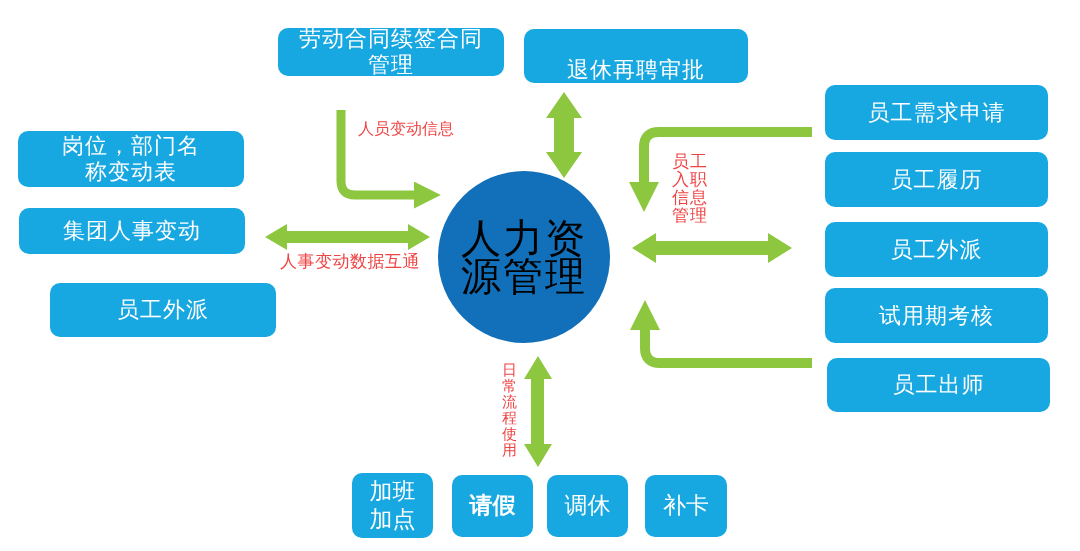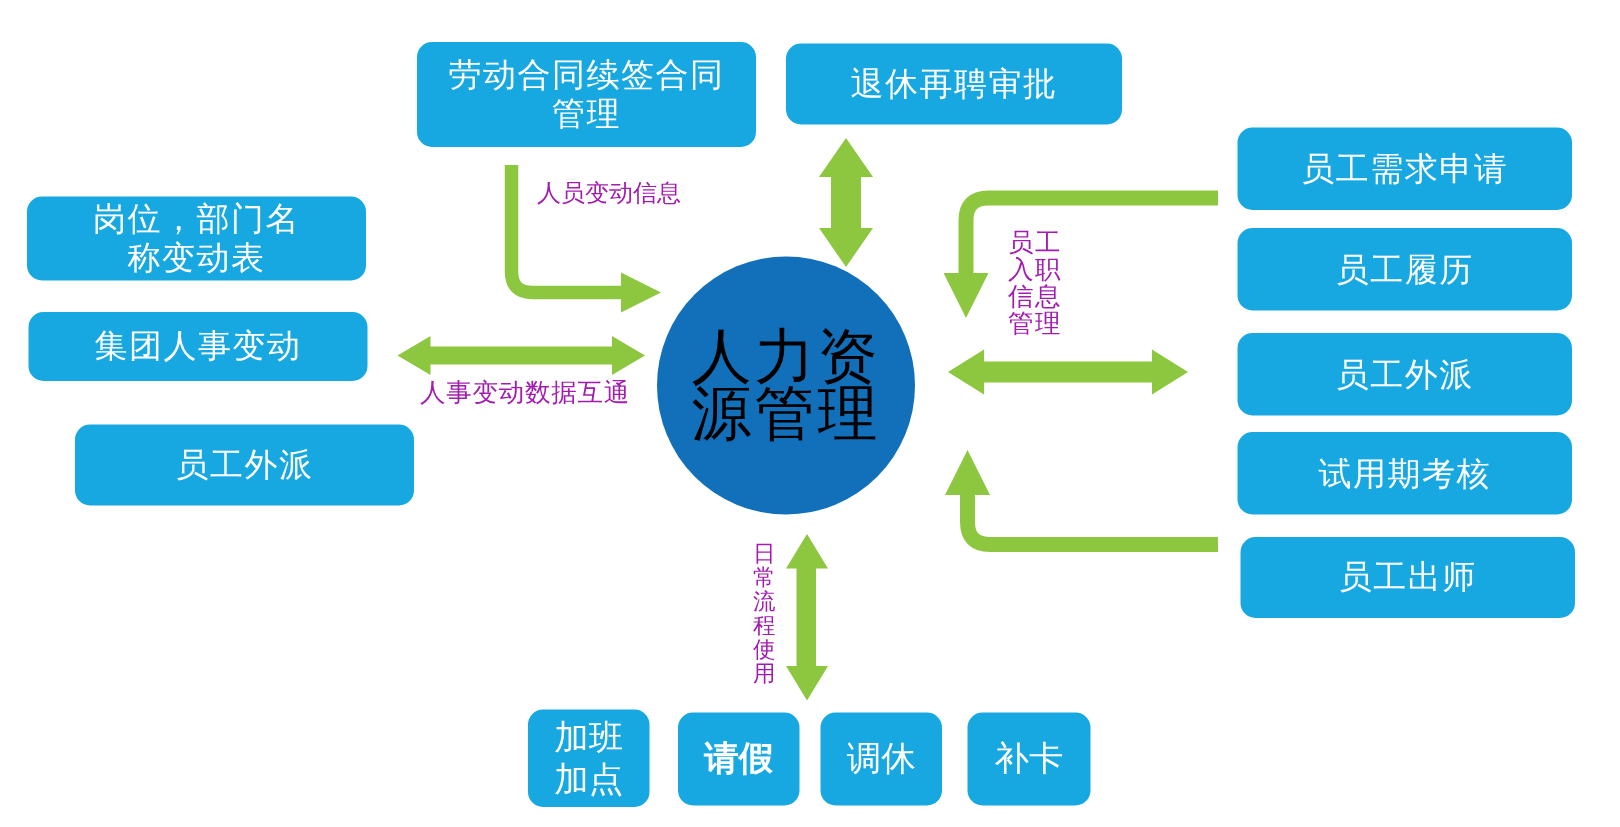--- a/index.html
+++ b/index.html
@@ -15,21 +15,21 @@
     white-space:pre-line;letter-spacing:1px;
   }
   .node.small{font-size:23px;letter-spacing:0;}
   .center-node{
     position:absolute;z-index:2;background:#1170B9;border-radius:50%;
     color:#000000;font-size:40px;font-weight:400;line-height:38px;
     display:flex;align-items:center;justify-content:center;text-align:center;
     white-space:pre-line;letter-spacing:2px;
   }
   .edge-label{
-    position:absolute;z-index:3;color:#a21caf;font-weight:400;
+    position:absolute;z-index:3;color:#ef4444;font-weight:400;
     white-space:pre-line;text-align:left;
   }
   .el-1{left:358px;top:119px;font-size:16px;}
   .el-2{left:280px;top:250px;font-size:17px;letter-spacing:0.5px;}
   .el-3{left:672px;top:153px;font-size:17px;line-height:18px;letter-spacing:1px;}
   .el-4{left:502px;top:362px;font-size:15px;line-height:16px;}
   svg .green{fill:#8DC63F;}
   svg .green-line{stroke:#8DC63F;fill:none;}
 </style>
 </head>
@@ -57,25 +57,25 @@
     <path class="green-line" d="M 812 363 H 660 Q 645 363 645 348 V 312" stroke-width="10" marker-end="url(#ah)"></path>
 
     <polygon class="green" points="538,356 552,379 544,379 544,444 552,444 538,467 524,444 531,444 531,379 524,379"></polygon>
   </svg>
 
   <div class="center-node" style="left:438px;top:171px;width:172px;height:172px;">
     <span>人力资
 源管理</span>
   </div>
 
-  <div class="node" style="left:278px;top:28px;width:226px;height:70px;">
+  <div class="node" style="left:278px;top:28px;width:226px;height:48px;">
     <span>劳动合同续签合同
 管理</span>
   </div>
-  <div class="node" style="left:524px;top:29px;width:224px;height:54px;">
+  <div class="node" style="left:524px;top:29px;width:224px;height:54px;align-items:flex-end;">
     <span>退休再聘审批</span>
   </div>
 
   <div class="node" style="left:18px;top:131px;width:226px;height:56px;">
     <span>岗位，部门名
 称变动表</span>
   </div>
   <div class="node" style="left:19px;top:208px;width:226px;height:46px;">
     <span>集团人事变动</span>
   </div>

